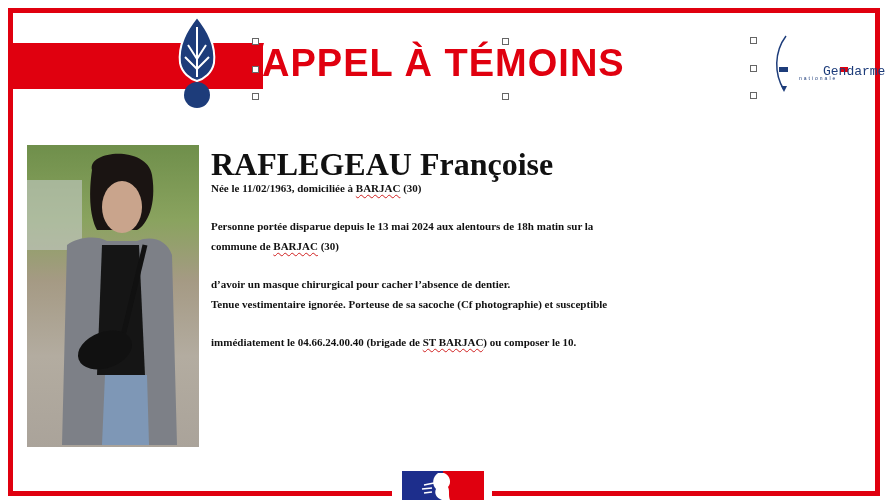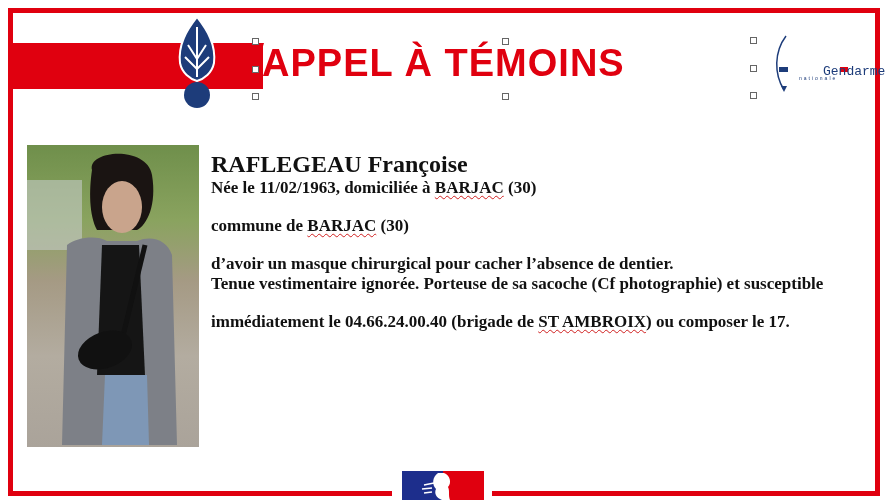--- a/index.html
+++ b/index.html
@@ -9,22 +9,22 @@
   .banner { position:absolute; left:13px; top:43px; width:250px; height:46px; background:#e0000f; }
   .banner-slant { position:absolute; left:250px; top:43px; width:0; height:0; border-top:46px solid #e0000f; border-right:14px solid transparent; }
   .grenade { position:absolute; left:170px; top:15px; width:54px; height:96px; }
   .title { position:absolute; left:262px; top:42px; font-family:"Liberation Sans", sans-serif; font-weight:bold; font-size:38px; color:#e0000f; letter-spacing:1px; white-space:nowrap; }
   .handle { position:absolute; width:5px; height:5px; border:1px solid #666; background:#fff; }
   .gend-logo { position:absolute; left:772px; top:34px; width:80px; height:62px; }
   .gend-text { position:absolute; left:790px; top:64px; font-family:Liberation Mono, monospace; font-size:13px; color:#1d3c7a; white-space:nowrap;margin-left:33px; }
   .gend-sub { position:absolute; left:799px; top:75px; font-family:"Liberation Sans", sans-serif; font-size:5px; color:#1d3c7a; letter-spacing:2px; }
   .photo { position:absolute; left:27px; top:145px; width:172px; height:302px; overflow:hidden; background:linear-gradient(180deg,#6f8f4b 0%,#8aa35f 25%,#a59a84 45%,#b3aca0 70%,#aaa39a 100%); }
   .content { position:absolute; left:211px; top:150px; width:640px; color:#111; font-weight:bold; }
-  .name { font-size:24px; line-height:28px; }
-  .line { font-size:17px; line-height:20px; }
+  .name { font-size:32px; line-height:28px; }
+  .line { font-size:11px; line-height:20px; }
   .gap { height:18px; }
   .squiggle { text-decoration: underline wavy #d02020; text-decoration-thickness:1px; text-underline-offset:2px; }
   .marianne { position:absolute; left:402px; top:471px; width:82px; height:29px; }
 </style>
 </head>
 <body>
 
 <div class="frame"></div>
 <div class="bottom-gap"></div>
 
@@ -67,26 +67,27 @@
     <path d="M78 230 L120 230 L122 300 L75 300 Z" fill="#7e97b6"></path>
     <path d="M118 100 L95 195" stroke="#111" stroke-width="5"></path>
     <ellipse cx="78" cy="205" rx="28" ry="18" fill="#111" transform="rotate(-20 78 205)"></ellipse>
   </svg>
 </div>
 
 <div class="content">
   <div class="name">RAFLEGEAU Françoise</div>
   <div class="line"><span>Née le 11/02/1963, domiciliée à </span><span class="squiggle">BARJAC</span><span> (30)</span></div>
   <div class="gap"></div>
+  <div class="line">Personne portée disparue depuis le 13 mai 2024 aux alentours de 18h matin sur la</div>
   <div class="line"><span>commune de </span><span class="squiggle">BARJAC</span><span> (30)</span></div>
   <div class="gap"></div>
   <div class="line">d’avoir un masque chirurgical pour cacher l’absence de dentier.</div>
   <div class="line">Tenue vestimentaire ignorée. Porteuse de sa sacoche (Cf photographie) et susceptible</div>
   <div class="gap"></div>
-  <div class="line"><span>immédiatement le 04.66.24.00.40 (brigade de </span><span class="squiggle">ST AMBROIX</span><span>) ou composer le 17.</span></div>
+  <div class="line"><span>immédiatement le 04.66.24.00.40 (brigade de </span><span class="squiggle">ST BARJAC</span><span>) ou composer le 10.</span></div>
 </div>
 
 <svg class="marianne" viewBox="0 0 82 29">
   <rect x="0" y="0" width="41" height="29" fill="#1d2e8c"></rect>
   <rect x="41" y="0" width="41" height="29" fill="#e0000f"></rect>
   <path d="M36 2 C30 6 30 14 34 18 C32 22 34 27 40 29 L48 29 C46 24 48 20 46 16 C50 12 48 4 42 2 Z" fill="#fff"></path>
   <path d="M22 14 L32 12 M20 18 L30 17 M22 22 L30 21" stroke="#fff" stroke-width="1.5"></path>
 </svg>
 
 </body></html>

